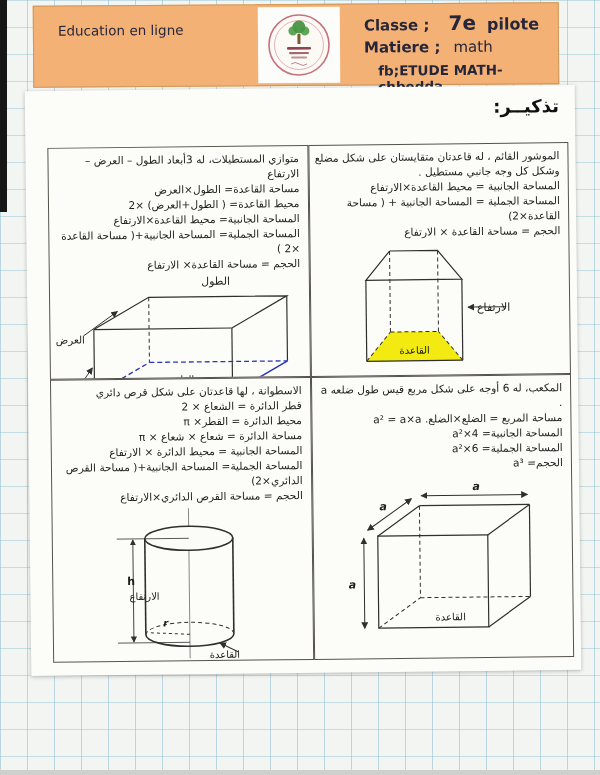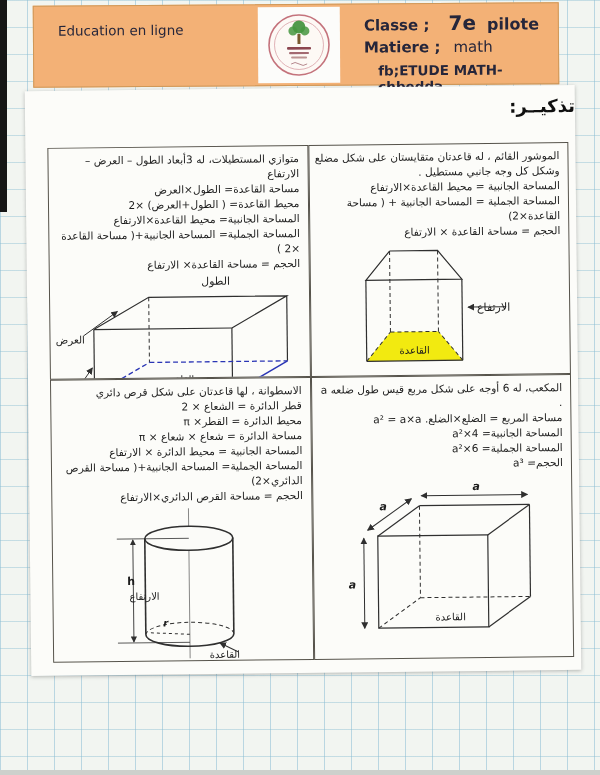--- a/index.html
+++ b/index.html
@@ -35,21 +35,21 @@
   .b-fb { font-size:13.5px; font-weight:bold; margin-top:6px; margin-left:14px; }
   .br-row + .br-row { margin-top:2px; }
 
   
   .page {
     position:absolute; left:28px; top:88px; width:550px; height:585px;
     background:#fcfcf9; transform:rotate(-0.65deg);
     box-shadow:0 1px 4px rgba(60,60,60,.35);
   }
   .page-title {
-    position:absolute; top:10px; right:0; font-size:18px; font-weight:bold;
+    position:absolute; top:10px; right:16px; font-size:18px; font-weight:bold;
     direction:rtl; color:#101010;
   }
   .grid-table {
     position:absolute; left:22px; right:7px; top:57px; bottom:13px;
     display:grid; grid-template-columns:1fr 1fr; grid-template-rows:232px 1fr;
     direction:rtl;
   }
   .cell { border:1px solid #56534b; overflow:hidden; padding:5px 8px 0 4px; }
   .t-lines { direction:rtl; text-align:right; font-size:10.6px; line-height:1.42; color:#1d1d1d; }
   .t-lines div { white-space:normal; }

